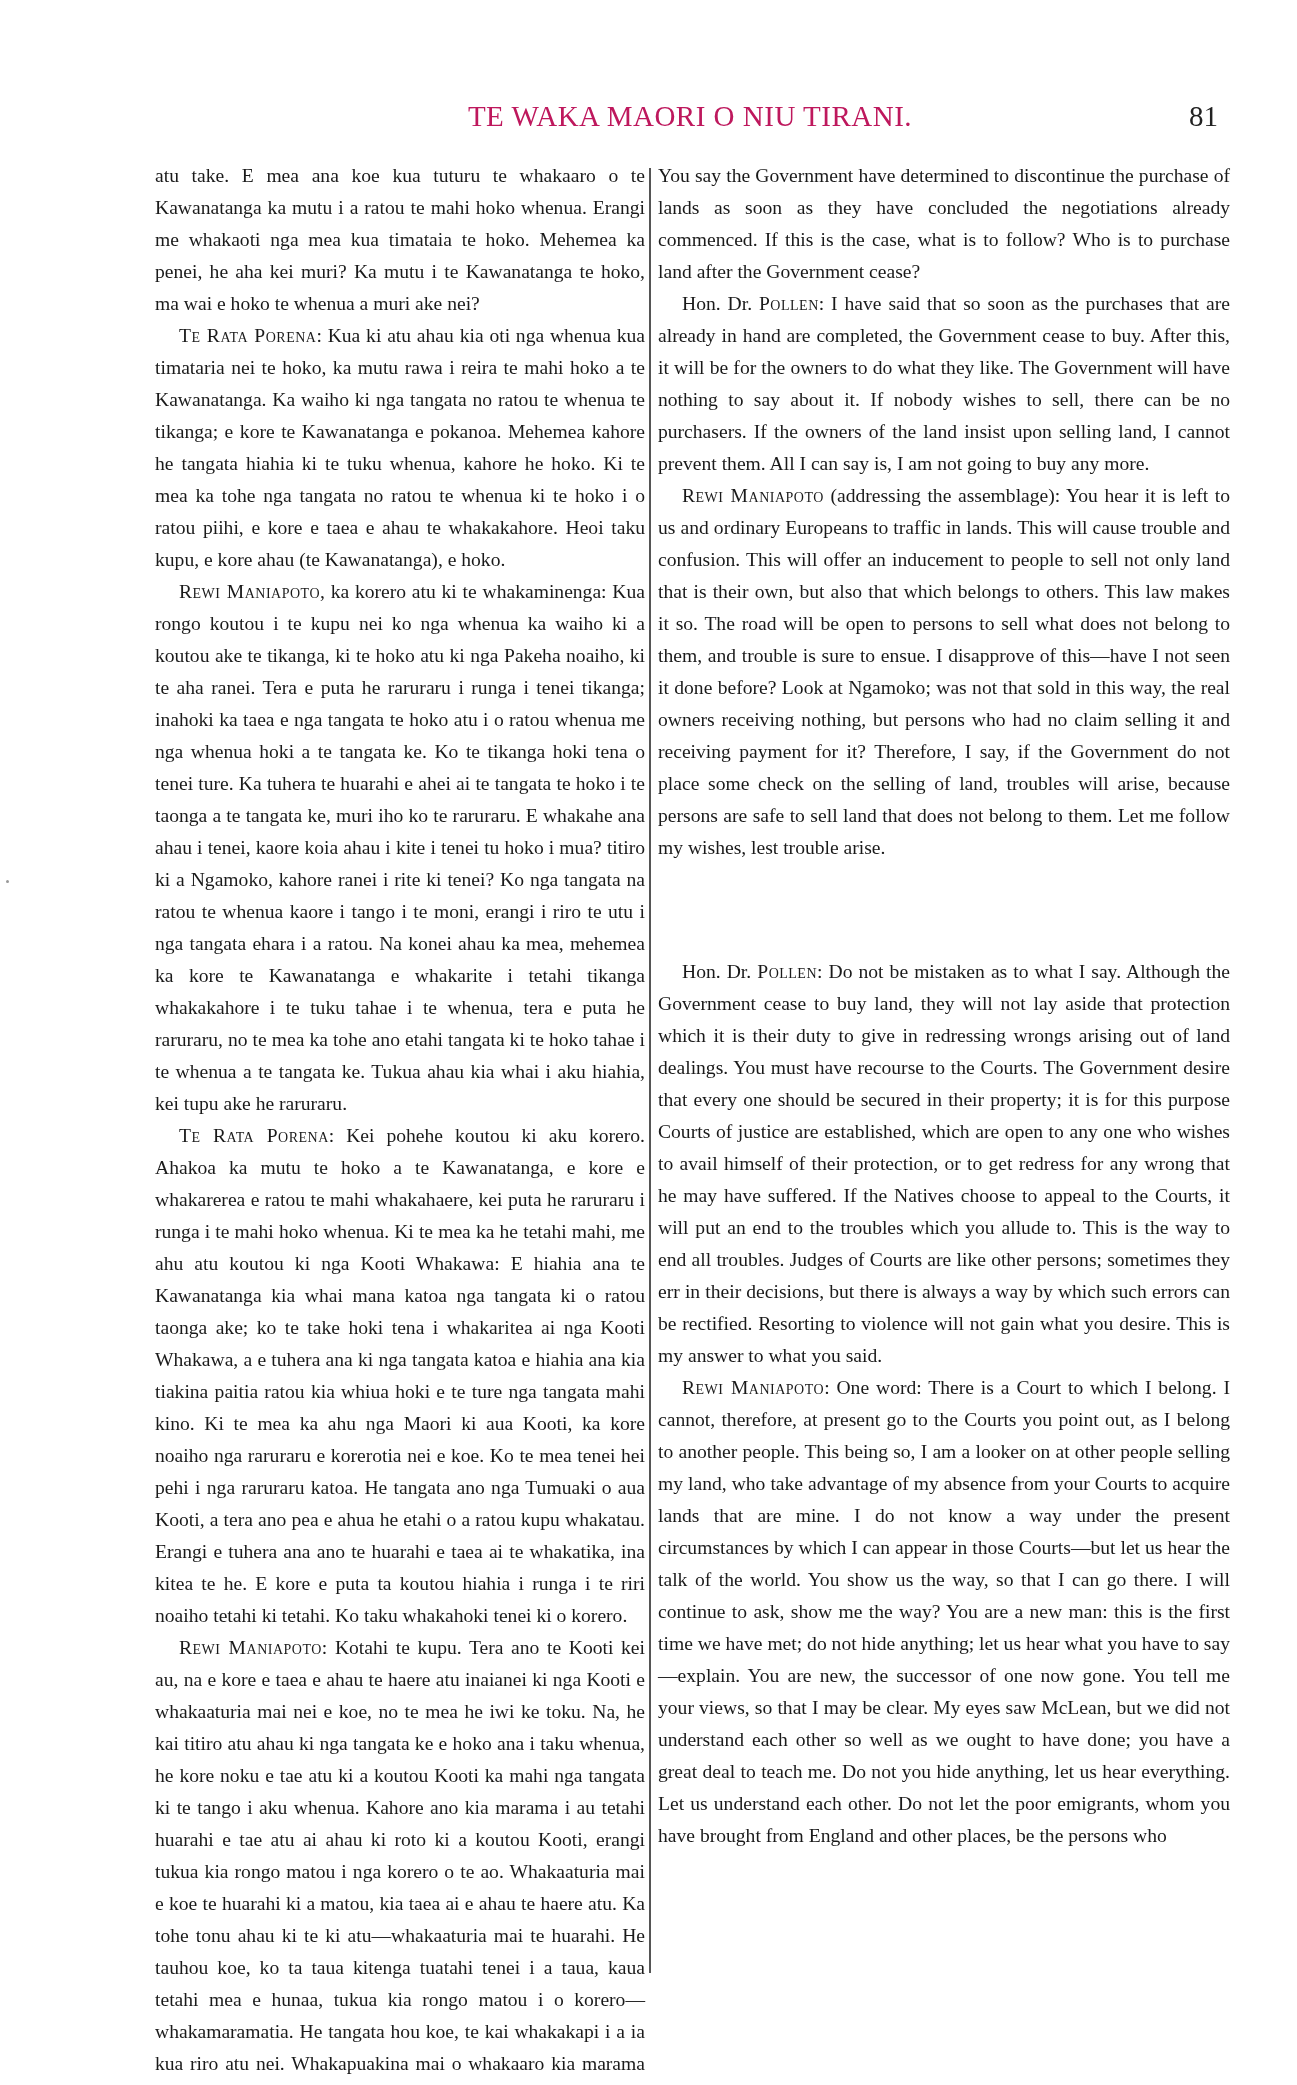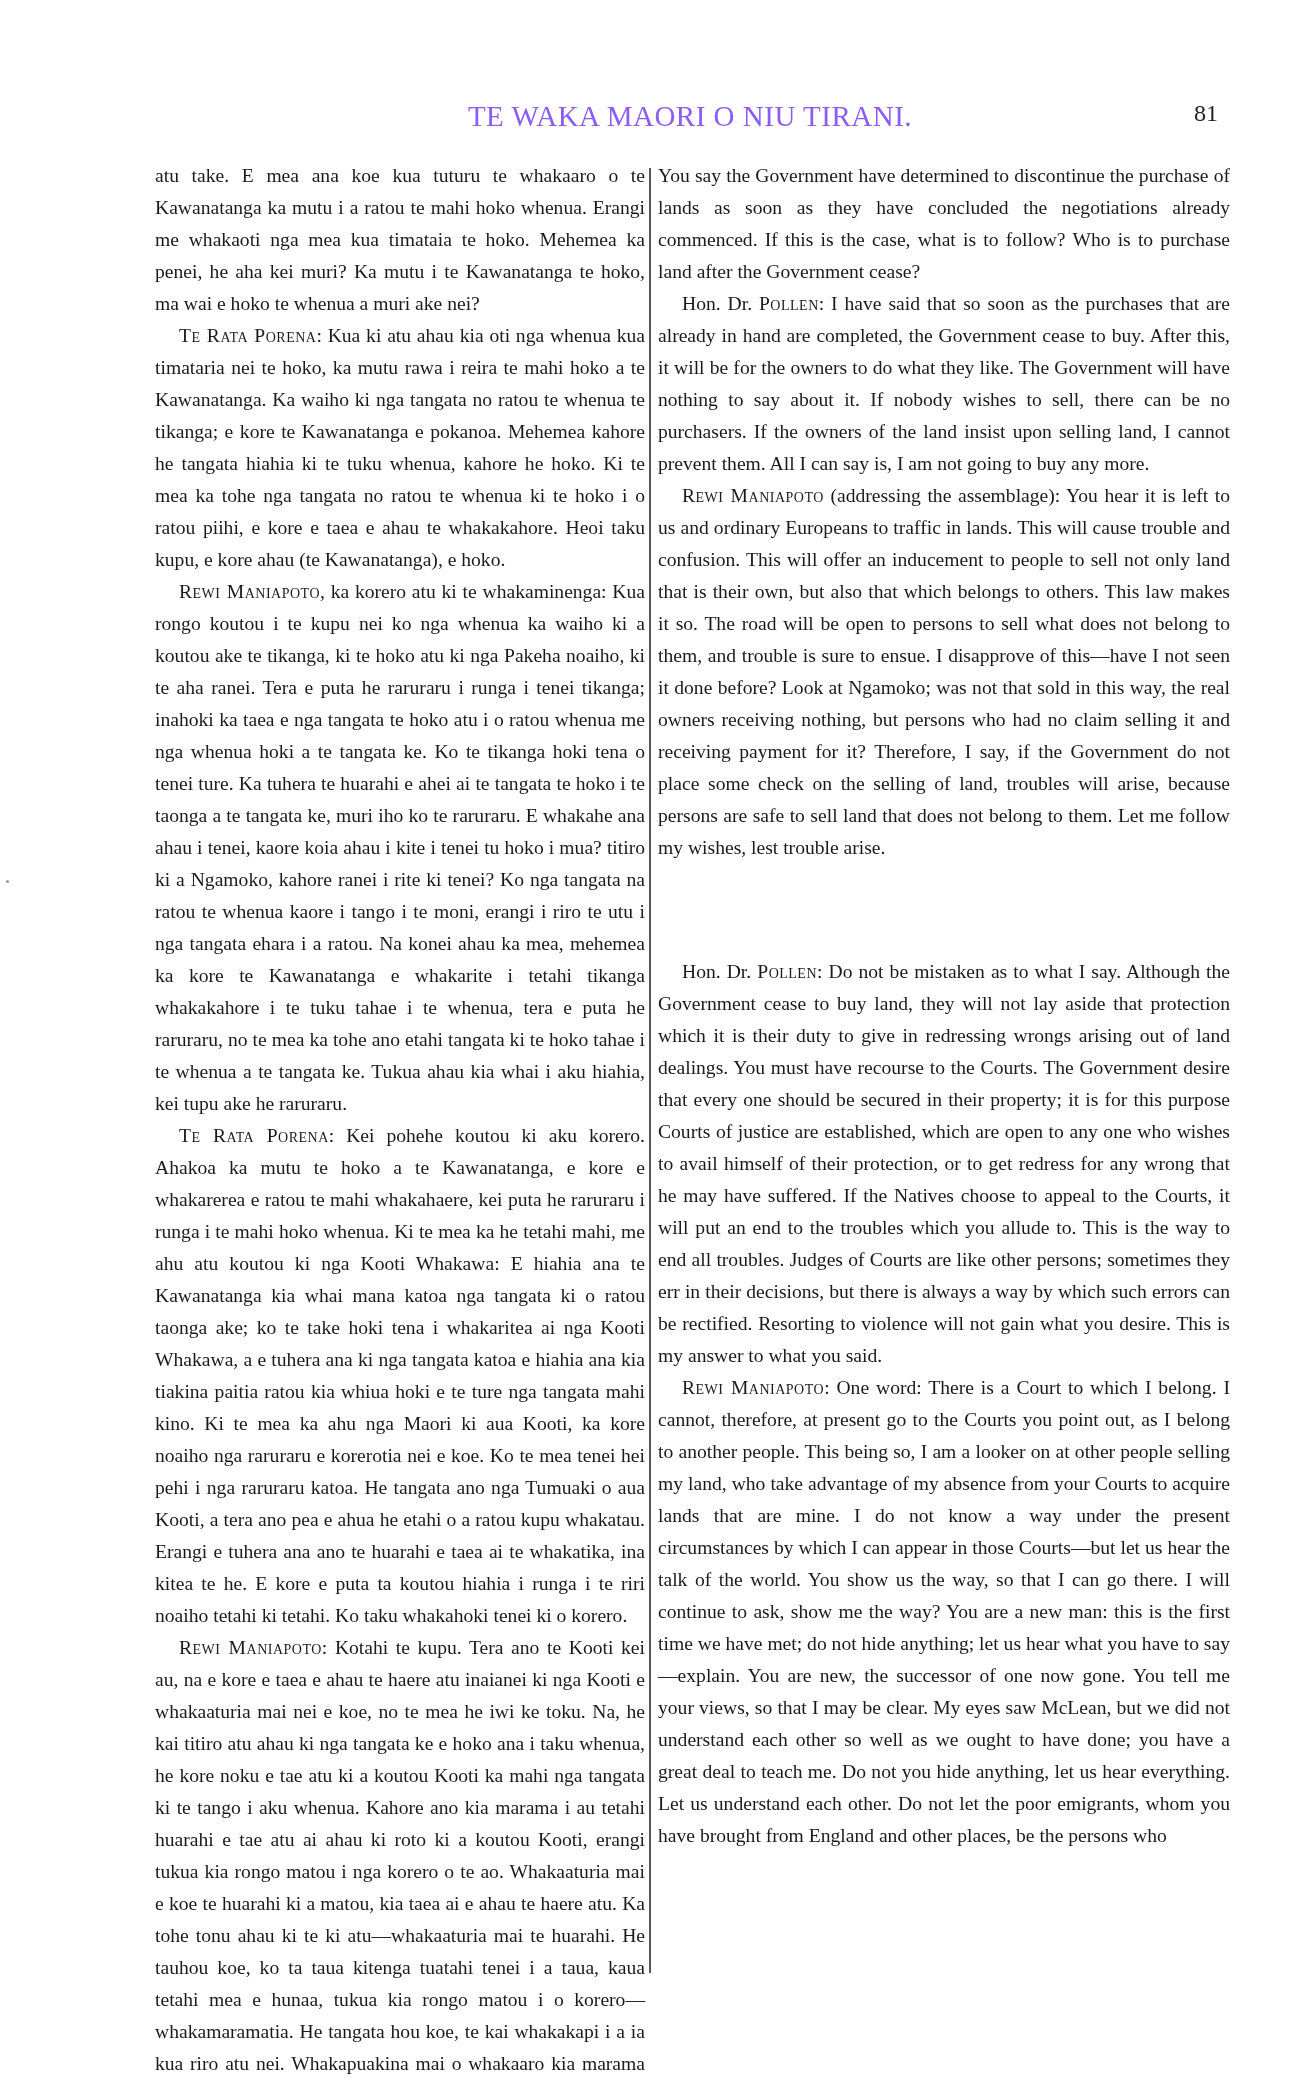--- a/index.html
+++ b/index.html
@@ -7,26 +7,26 @@
       width: 1297px; height: 2085px; position: relative; overflow: hidden;
       font-family: "DejaVu Serif", "Liberation Serif", serif;
       color: #1a1a1a;
     }
     .header {
       position: absolute; top: 100px; left: 150px; width: 1080px; height: 40px;
     }
     .header .title {
       position: absolute; left: 0; right: 0; top: 0; text-align: center;
       font-family: "Liberation Serif", "DejaVu Serif", serif;
-      font-size: 29px; letter-spacing: 0.5px; color: #8b5cf6;
+      font-size: 29px; letter-spacing: 0.5px; color: #be185d;
     }
     .header .pageno {
       position: absolute; right: 12px; top: 0;
       font-family: "Liberation Serif", "DejaVu Serif", serif;
-      font-size: 24px; color: #222;
+      font-size: 29px; color: #222;
     }
     .col {
       position: absolute; top: 160px;
       font-family: "Liberation Serif", "DejaVu Serif", serif;
       font-size: 19.6px; line-height: 32px; text-align: justify;
       hyphens: manual;
     }
     .col-left { left: 155px; width: 490px; }
     .col-right { left: 658px; width: 572px; }
     .divider {

